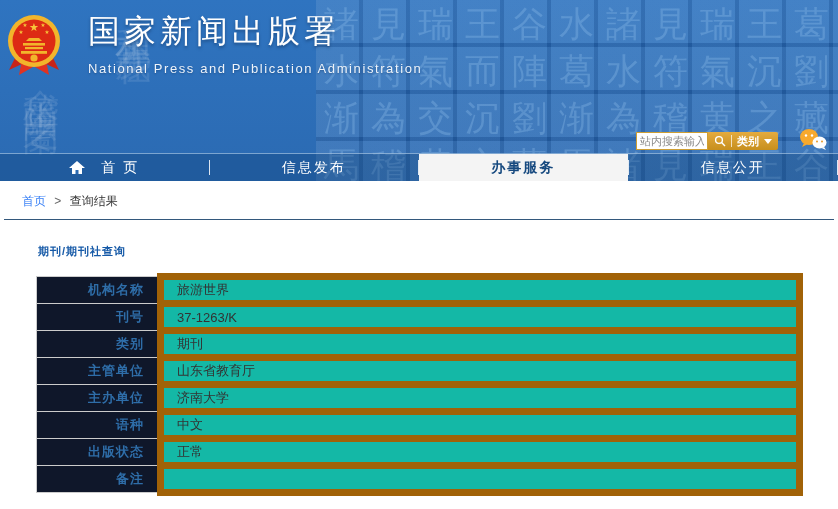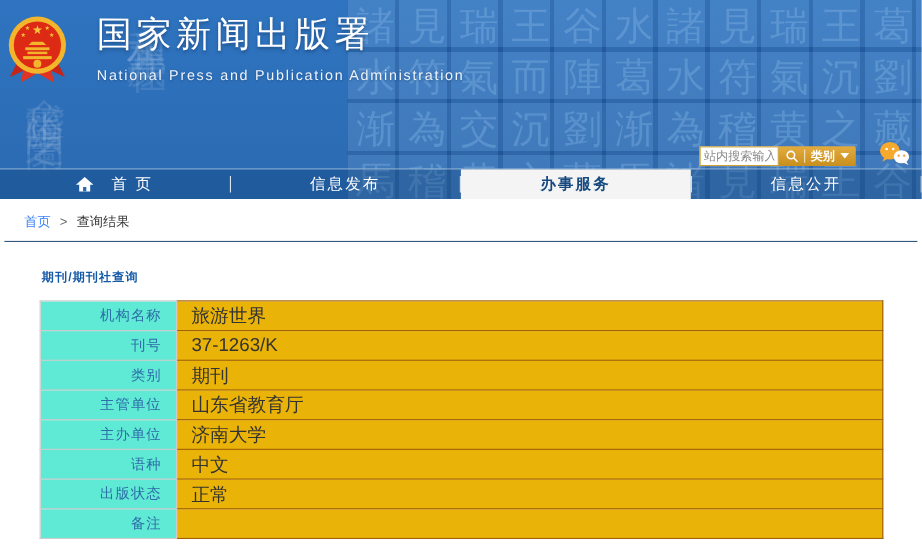--- a/index.html
+++ b/index.html
@@ -61,25 +61,25 @@
   .breadcrumb { padding:12px 0 0 22px; font-size:12px; color:#333; }
   .breadcrumb a { color:#3b82f6; text-decoration:none; cursor:pointer; }
   .bc-sep { margin:0 5px; color:#666; }
   .rule { border:none; border-top:1px solid #33587c; margin:9px 4px 0 4px; }
 
   .section-title { margin:24px 0 0 38px; font-size:11px; font-weight:bold; color:#1559a7;
                    letter-spacing:1px; }
 
   table.info-table { margin:14px 0 0 36px; width:767px; border-collapse:collapse;
                      table-layout:fixed; }
-  .info-table th { width:124px; background:#5eead4; border:1px solid #ccc; height:27px;
+  .info-table th { width:124px; background:#0f172a; border:1px solid #ccc; height:27px;
                    text-align:right; padding-right:13px; color:#2e6da8; font-size:13px;
-                   font-weight:normal; letter-spacing:1px; }
-  .info-table td { border:1px solid #a16207; background:#eab308; padding-left:13px;
-                   color:#333; font-size:17px; text-align:left; }
+                   font-weight:bold; letter-spacing:1px; }
+  .info-table td { border:7px solid #a16207; background:#14b8a6; padding-left:13px;
+                   color:#333; font-size:13px; text-align:left; }
 </style>
 </head>
 <body>
 
 <div class="page">
 
   <div class="topbar">
     <div class="wm-seal">諸見瑞王谷水諸見瑞王葛水符氣而陣葛水符氣沉劉渐為交沉劉渐為稽黄之藏馬稽黄之藏馬諸見瑞王谷水諸見瑞王</div>
     <div class="wm-callig c1">永和九年歲在</div>
     <div class="wm-callig c2">會稽山陰之蘭</div>

